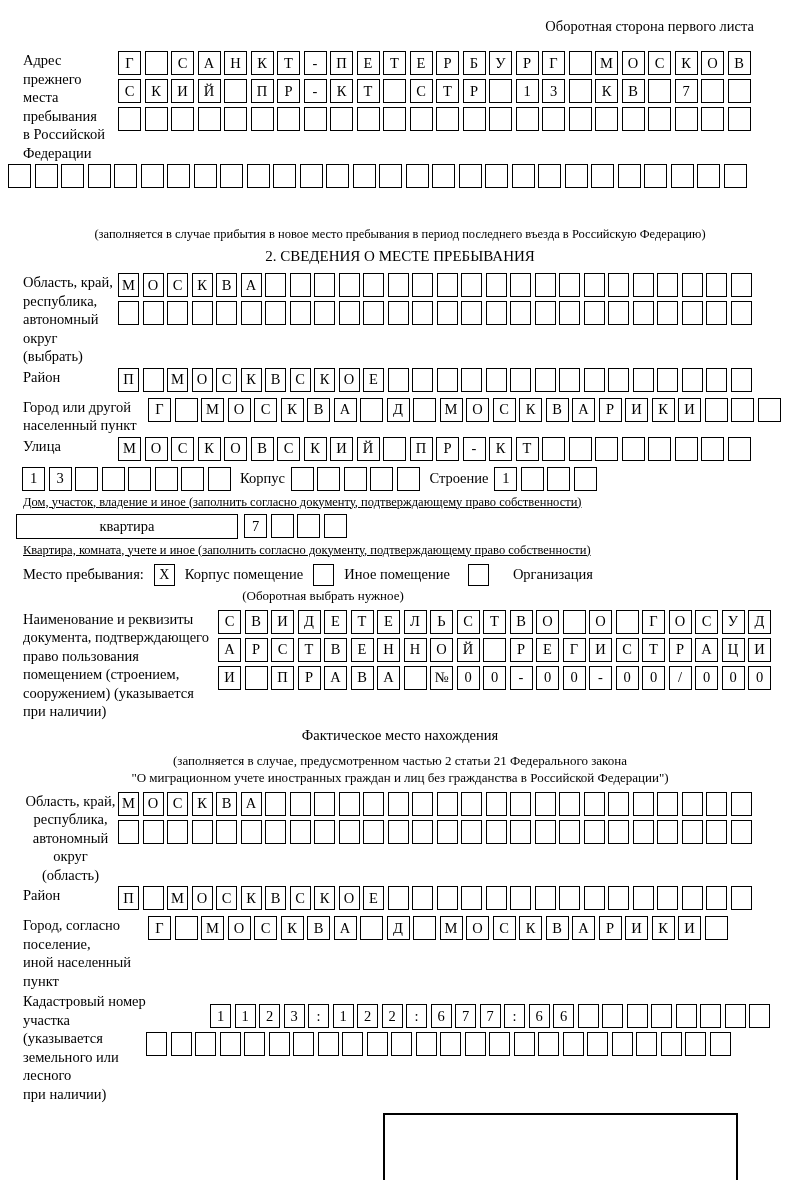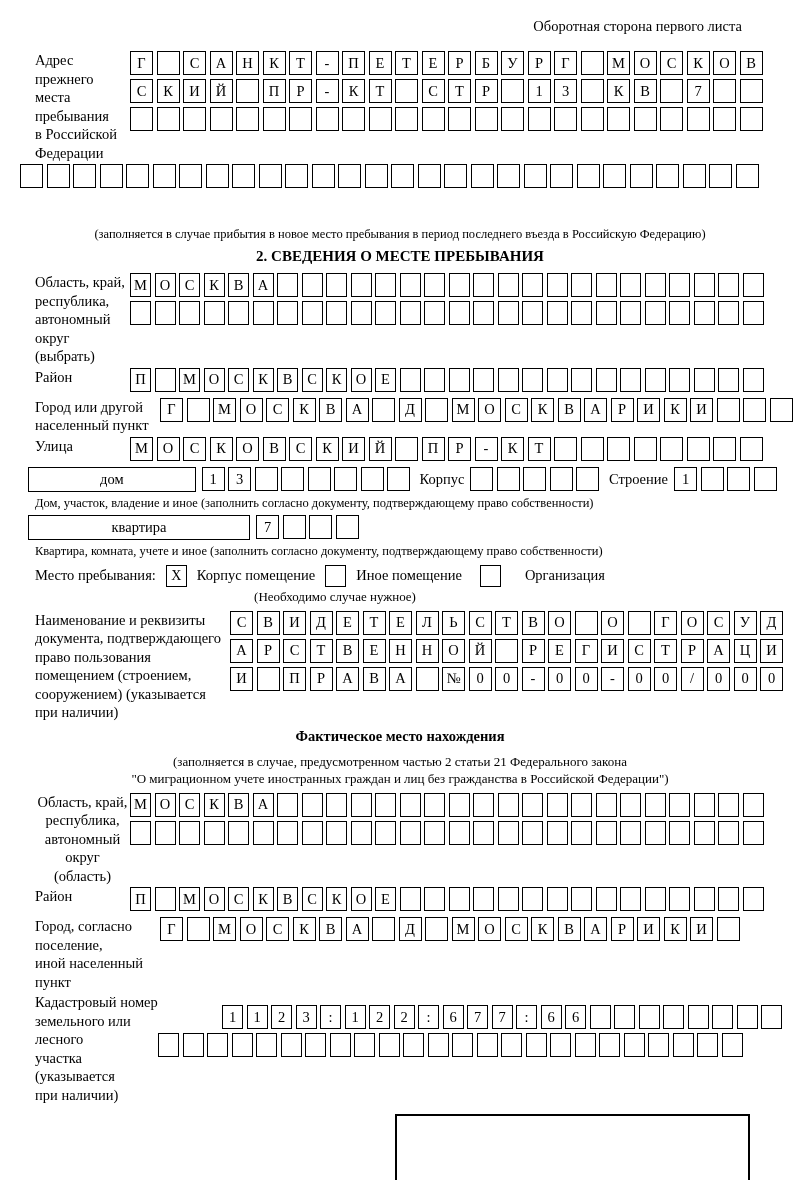--- a/index.html
+++ b/index.html
@@ -1,30 +1,30 @@
 <!DOCTYPE html>
 <html><head>
 <meta charset="utf-8">
 <style>
   html,body{margin:0;padding:0;background:#fff;}
   body{font-family:"Liberation Serif","DejaVu Serif",serif;color:#000;}
-  .page{width:800px;height:1180px;box-sizing:border-box;padding:8px 20px;position:relative;overflow:hidden;}
+  .page{width:800px;height:1180px;box-sizing:border-box;padding:8px 8px;position:relative;overflow:hidden;}
   .hdr{text-align:right;font-size:14.5px;margin:10px 38px 16px 0;}
   .rowgrp{display:flex;align-items:flex-start;margin-bottom:2px;}
   .lblcol{flex:none;font-size:14.5px;line-height:18.5px;padding-left:15px;box-sizing:border-box;}
   .w110{width:110px}.w140{width:140px}.w210{width:210px}.w138{width:138px}
   .cellscol{flex:none;}
   .cells{display:flex;margin-bottom:4px;}
   .cell{box-sizing:border-box;flex:none;width:23px;height:24px;border:1.6px solid #000;margin-right:3.5px;
         display:flex;align-items:center;justify-content:center;font-size:14.5px;}
   .sm .cell{width:21px;}
   .caption{font-size:12.5px;margin:0 0 4px 0;}
   .caption.center{text-align:center;margin-top:39px;}
-  .caption.indent{padding-left:15px;}
-  .sect-title{font-weight:bold;font-size:15px;text-align:center;margin:6px 0 8px 0;}
+  .caption.indent{padding-left:15px;text-decoration:underline;}
+  .sect-title{font-weight:normal;font-size:15px;text-align:center;margin:6px 0 8px 0;}
   .labelbox{box-sizing:border-box;border:1.6px solid #000;height:25px;display:flex;align-items:center;
             justify-content:center;font-size:14.5px;}
   .inlinerow{display:flex;align-items:center;margin:2px 0 4px 8px;}
   .gap6{width:6px}
   .inl-lbl{font-size:14.5px;margin:0 6px;}
   .chk{box-sizing:border-box;width:21px;height:22px;border:1.6px solid #000;display:flex;align-items:center;
        justify-content:center;font-size:14px;flex:none;}
   .chkrow{display:flex;align-items:center;margin:6px 0 2px 15px;font-size:14.5px;}
   .chkrow .opt{display:flex;align-items:center;margin-left:10px;}
   .chkrow .opt .olbl{margin-left:10px;}
@@ -318,21 +318,20 @@
         <span class="cell"></span>
         <span class="cell"></span>
         <span class="cell"></span>
         <span class="cell"></span>
         <span class="cell"></span>
         <span class="cell"></span>
       </div>
   </div>
 
   <div class="inlinerow">
-    <div class="labelbox" style="width:170px">дом</div>
     <div class="gap6"></div>
     <div class="cells" style="margin-bottom:0">
         <span class="cell">1</span>
         <span class="cell">3</span>
         <span class="cell"></span>
         <span class="cell"></span>
         <span class="cell"></span>
         <span class="cell"></span>
         <span class="cell"></span>
         <span class="cell"></span>
@@ -375,21 +374,21 @@
     </div>
     <div class="opt">
       <span class="chk"></span>
       <span class="olbl">Иное помещение</span>
     </div>
     <div class="opt" style="margin-left:18px">
       <span class="chk"></span>
       <span class="olbl" style="margin-left:24px">Организация</span>
     </div>
   </div>
-  <div class="note">(Необходимо случае нужное)</div>
+  <div class="note">(Оборотная выбрать нужное)</div>
 
   <div class="rowgrp">
     <div class="lblcol w210">
       <div>Наименование и реквизиты</div>
       <div>документа, подтверждающего</div>
       <div>право пользования</div>
       <div>помещением (строением,</div>
       <div>сооружением) (указывается</div>
       <div>при наличии)</div>
     </div>
@@ -598,22 +597,22 @@
         <span class="cell">И</span>
         <span class="cell">К</span>
         <span class="cell">И</span>
         <span class="cell"></span>
       </div>
   </div>
 
   <div class="rowgrp">
     <div class="lblcol w138">
       <div>Кадастровый номер</div>
+      <div>участка (указывается</div>
       <div>земельного или лесного</div>
-      <div>участка (указывается</div>
       <div>при наличии)</div>
     </div>
     <div class="cellscol">
       <div class="cells sm" style="margin-left:64px;margin-top:12px">
           <span class="cell">1</span>
           <span class="cell">1</span>
           <span class="cell">2</span>
           <span class="cell">3</span>
           <span class="cell">:</span>
           <span class="cell">1</span>

